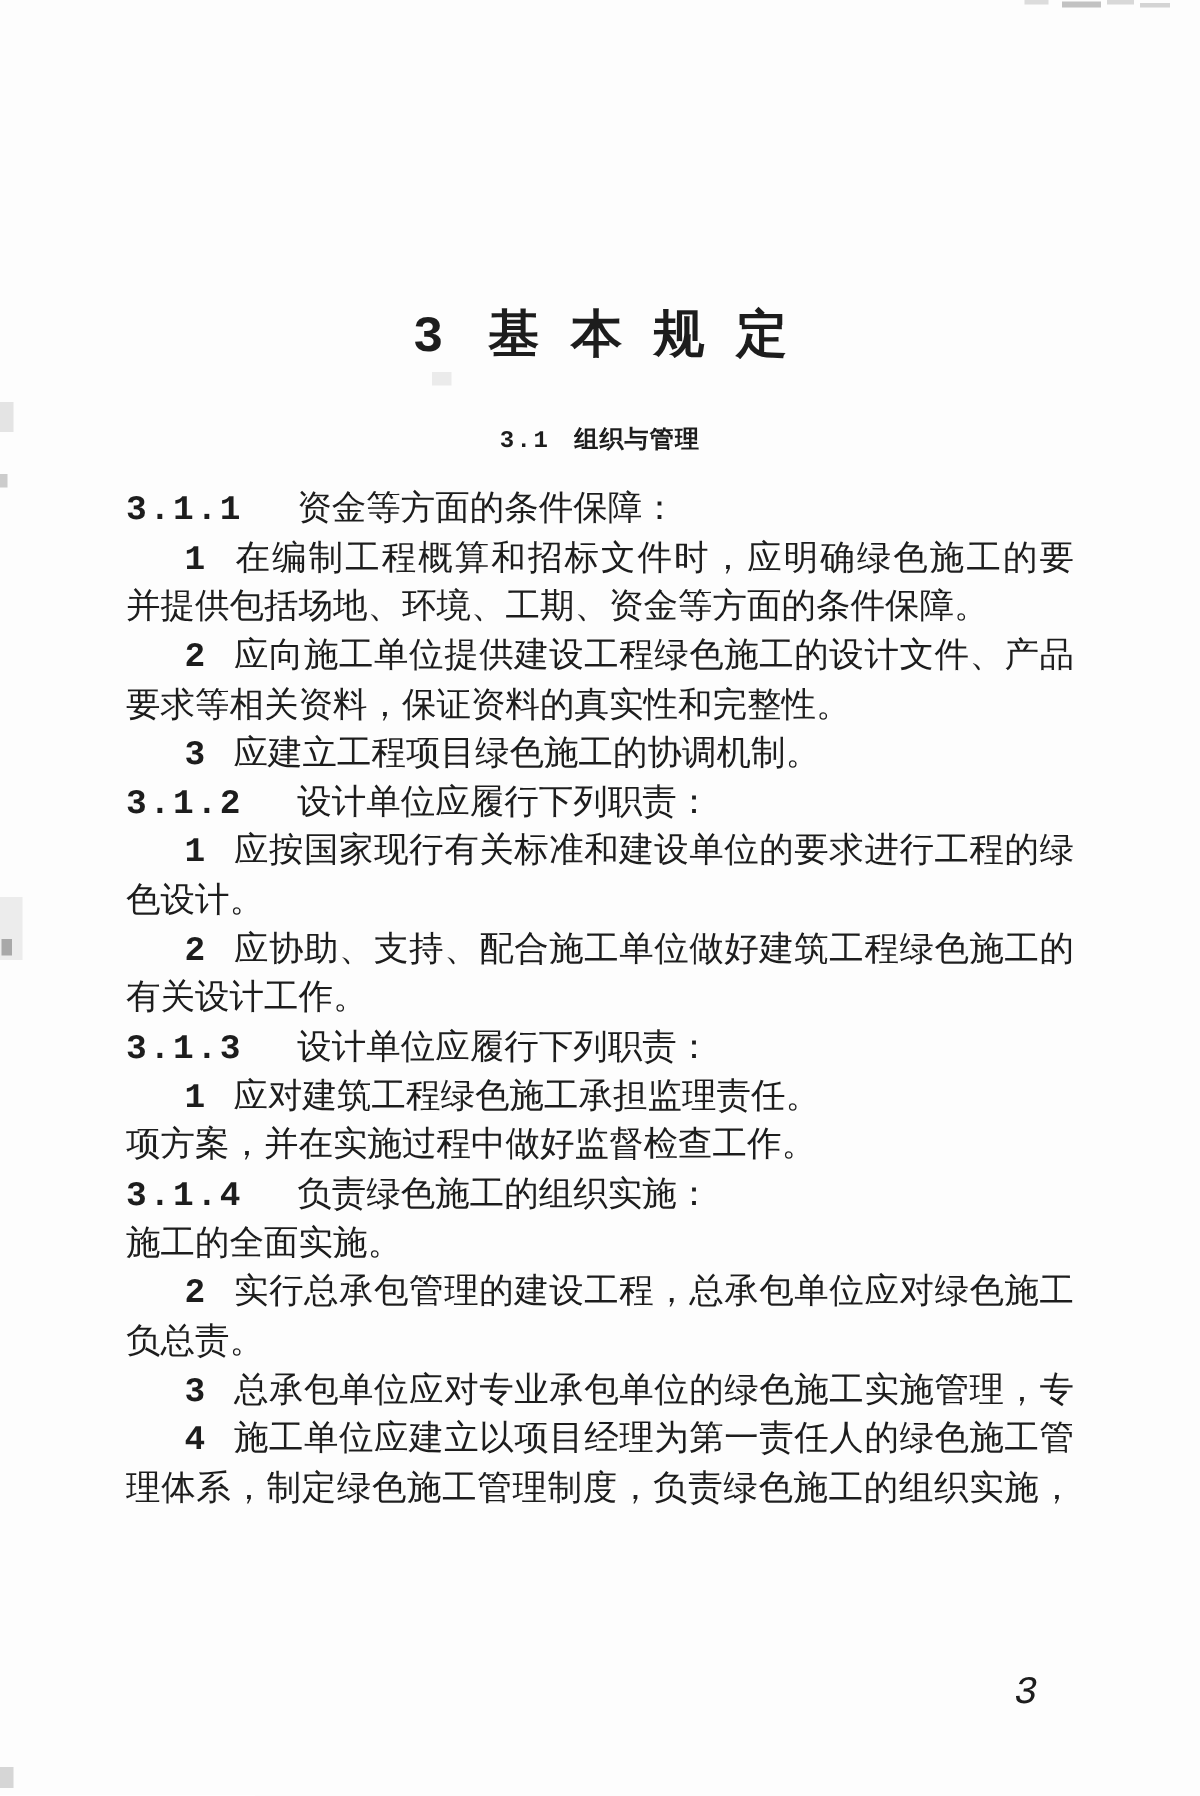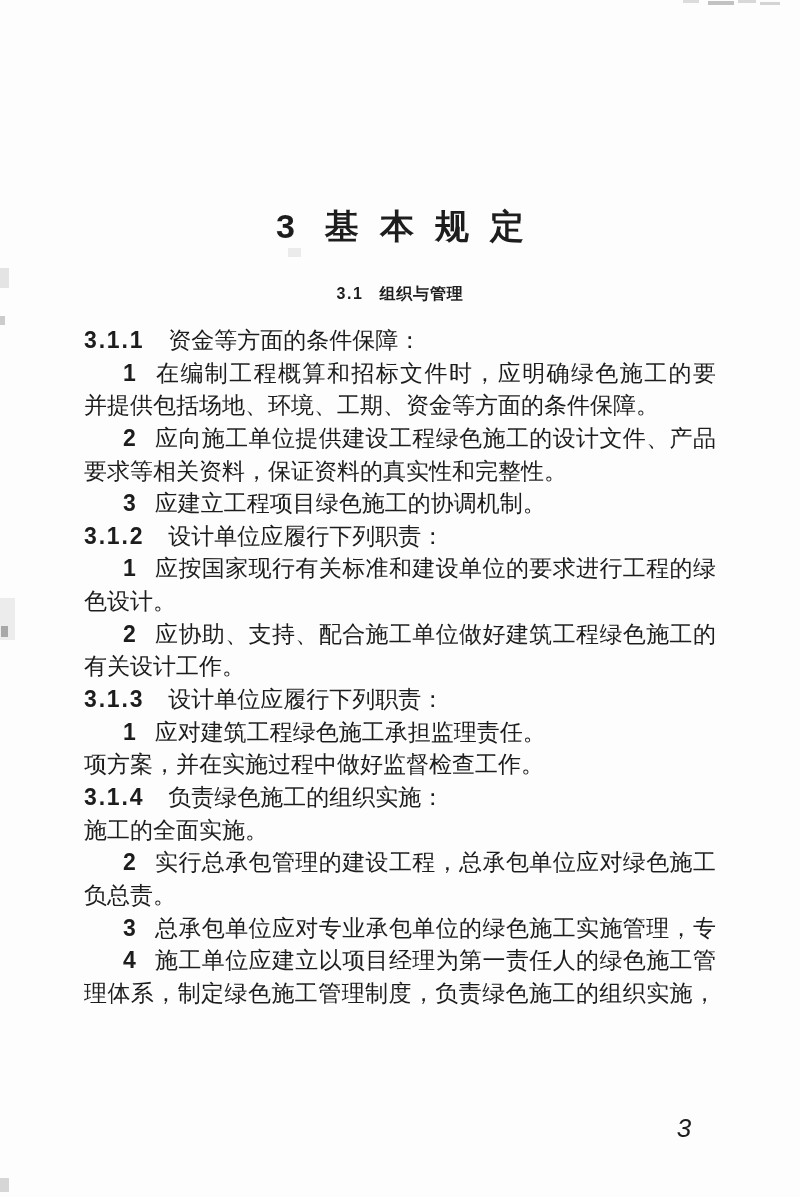--- a/index.html
+++ b/index.html
@@ -6,21 +6,21 @@
     margin: 0;
     padding: 0;
     background: #ffffff;
   }
   .page {
     position: relative;
     width: 800px;
     height: 1197px;
     background: #fdfdfd;
     overflow: hidden;
-    font-family: Liberation Sans, sans-serif;
+    font-family: Liberation Mono, monospace;
     color: #1d1d1d;
   }
 
   
   .chapter-title {
     position: absolute;
     top: 205px;
     left: 0;
     width: 100%;
     margin: 0;
@@ -76,21 +76,21 @@
   }
   .line.full {
     white-space: normal;
     text-align-last: justify;
     overflow: hidden;
   }
   .line .num {
     font-weight: bold;
     letter-spacing: 0.08em;
   }
-  .line.clause .num { margin-right: 24px; }
+  .line.clause .num { margin-right: 36px; }
   .line.sub        { padding-left: 39px; }
   .line.sub .num   { margin-right: 17px; }
 
   
   .page-number {
     position: absolute;
     left: 660px;
     top: 1112px;
     width: 48px;
     text-align: center;

